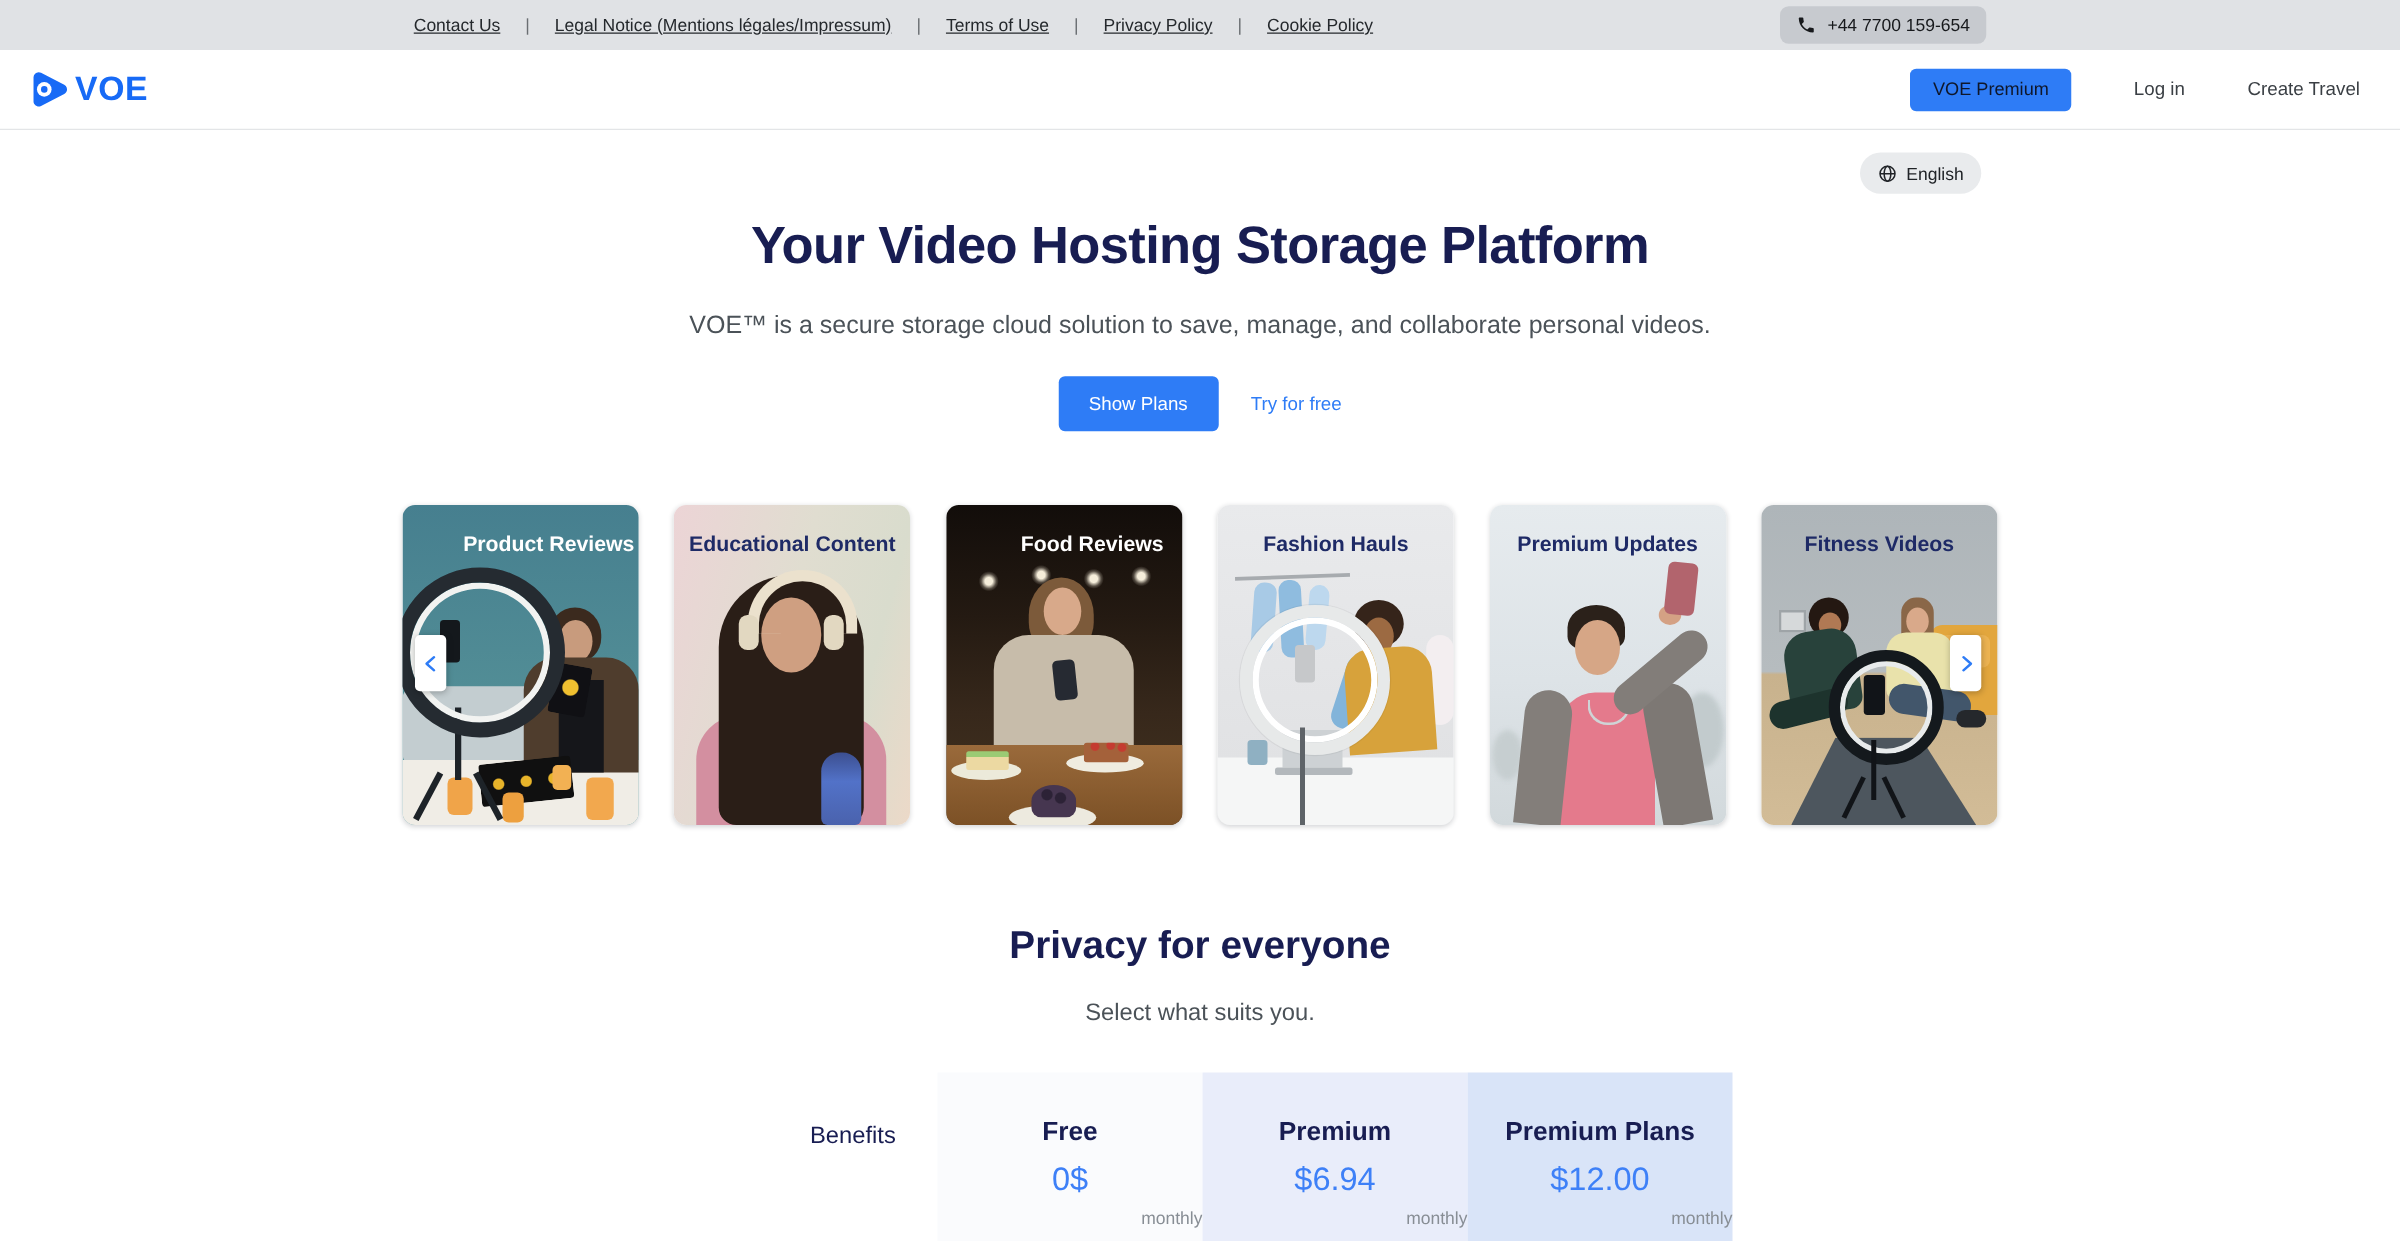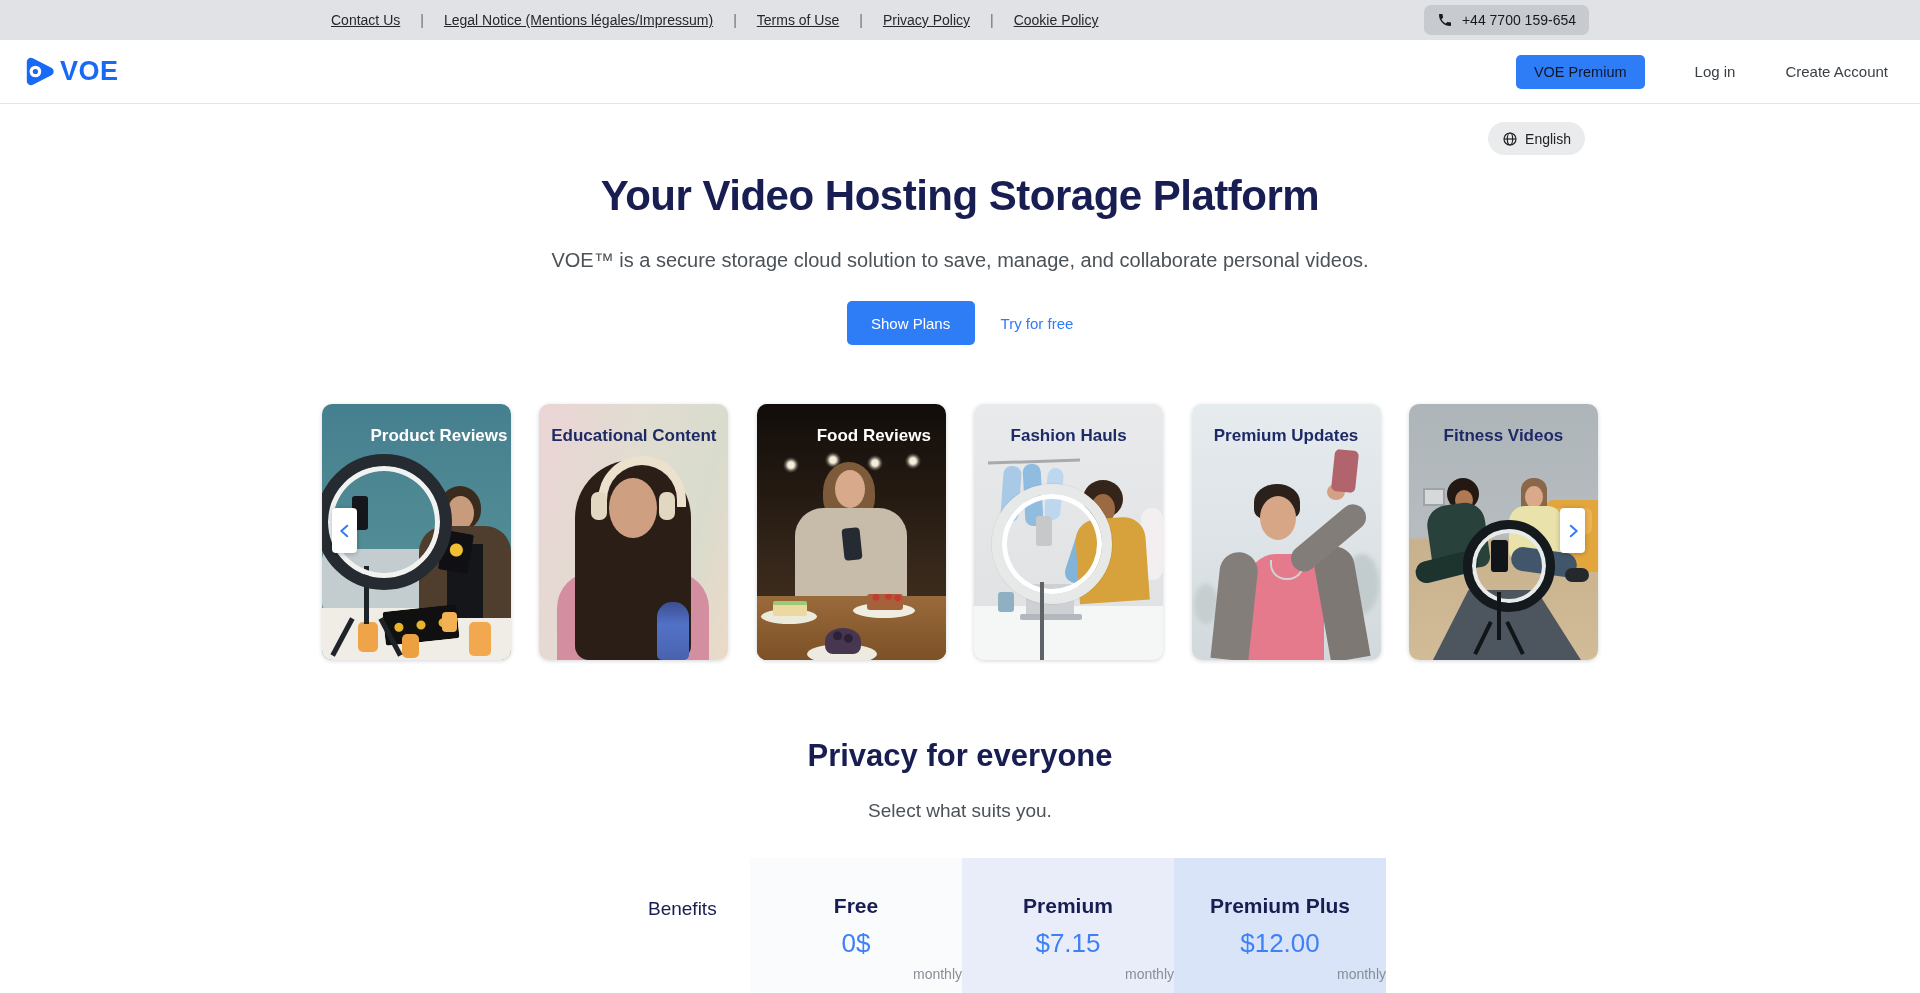--- a/index.html
+++ b/index.html
@@ -220,21 +220,21 @@
           <path d="M13 10 L40 24 L13 38 Z" fill="#176af6" stroke="#176af6" stroke-width="12" stroke-linejoin="round"></path>
           <circle cx="19.5" cy="24" r="8.5" fill="#ffffff"></circle>
           <circle cx="19.5" cy="24" r="3.8" fill="#176af6"></circle>
         </svg>
       </span>
       <span class="brand-text">VOE</span>
     </div>
     <div class="hdr-right">
       <button class="premium-btn">VOE Premium</button>
       <span class="hdr-link">Log in</span>
-      <span class="hdr-link">Create Account</span>
+      <span class="hdr-link">Create Travel</span>
     </div>
   </div>
 
   <div class="lang-pill">
     <span style="display:flex;">
       <svg width="16" height="16" viewBox="0 0 24 24" fill="none" stroke="#202327" stroke-width="1.8">
         <circle cx="12" cy="12" r="9"></circle>
           <ellipse cx="12" cy="12" rx="4" ry="9"></ellipse>
           <path d="M3 12h18"></path>
       </svg>
@@ -392,23 +392,23 @@
 
   <div class="pricing">
     <div class="benefits">Benefits</div>
     <div class="plan free">
       <div class="plan-name">Free</div>
       <div class="plan-price">0$</div>
       <div class="plan-period">monthly</div>
     </div>
     <div class="plan premium">
       <div class="plan-name">Premium</div>
-      <div class="plan-price">$7.15</div>
+      <div class="plan-price">$6.94</div>
       <div class="plan-period">monthly</div>
     </div>
     <div class="plan plus">
-      <div class="plan-name">Premium Plus</div>
+      <div class="plan-name">Premium Plans</div>
       <div class="plan-price">$12.00</div>
       <div class="plan-period">monthly</div>
     </div>
   </div>
 
 </div>
 
 </body></html>

